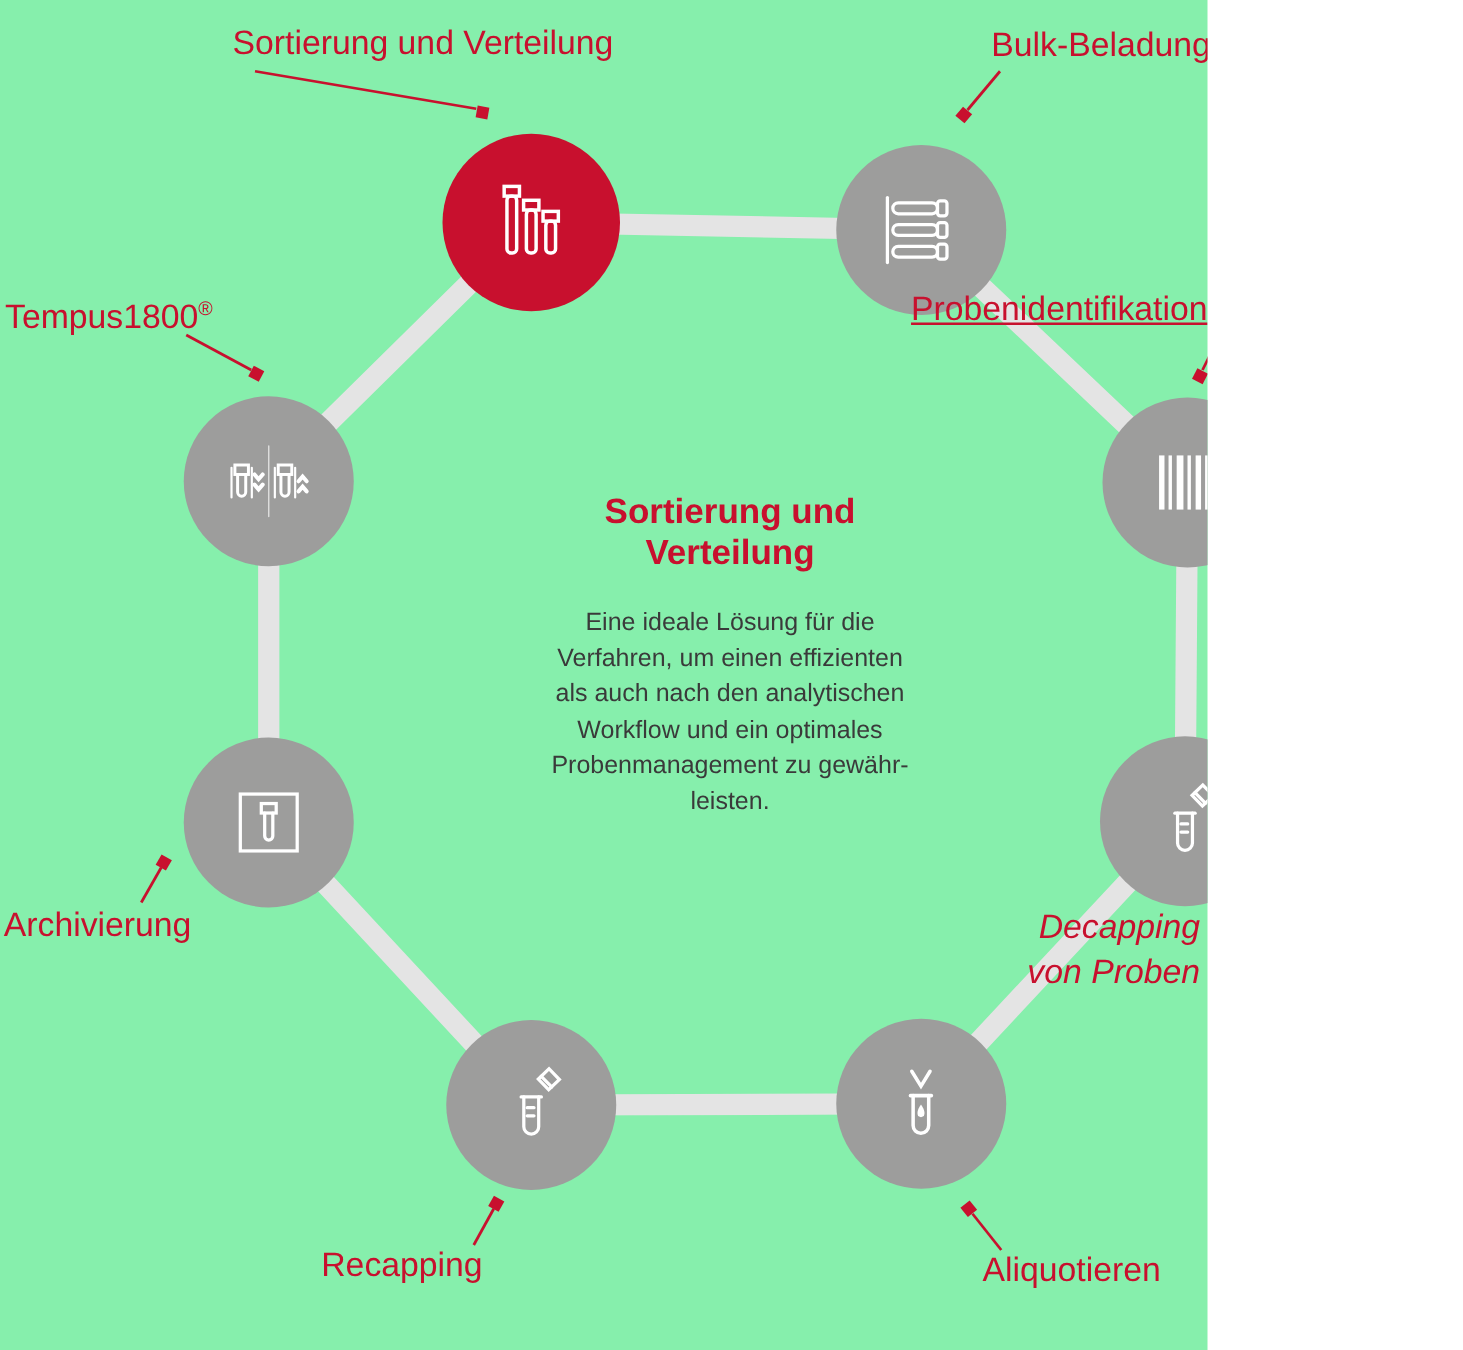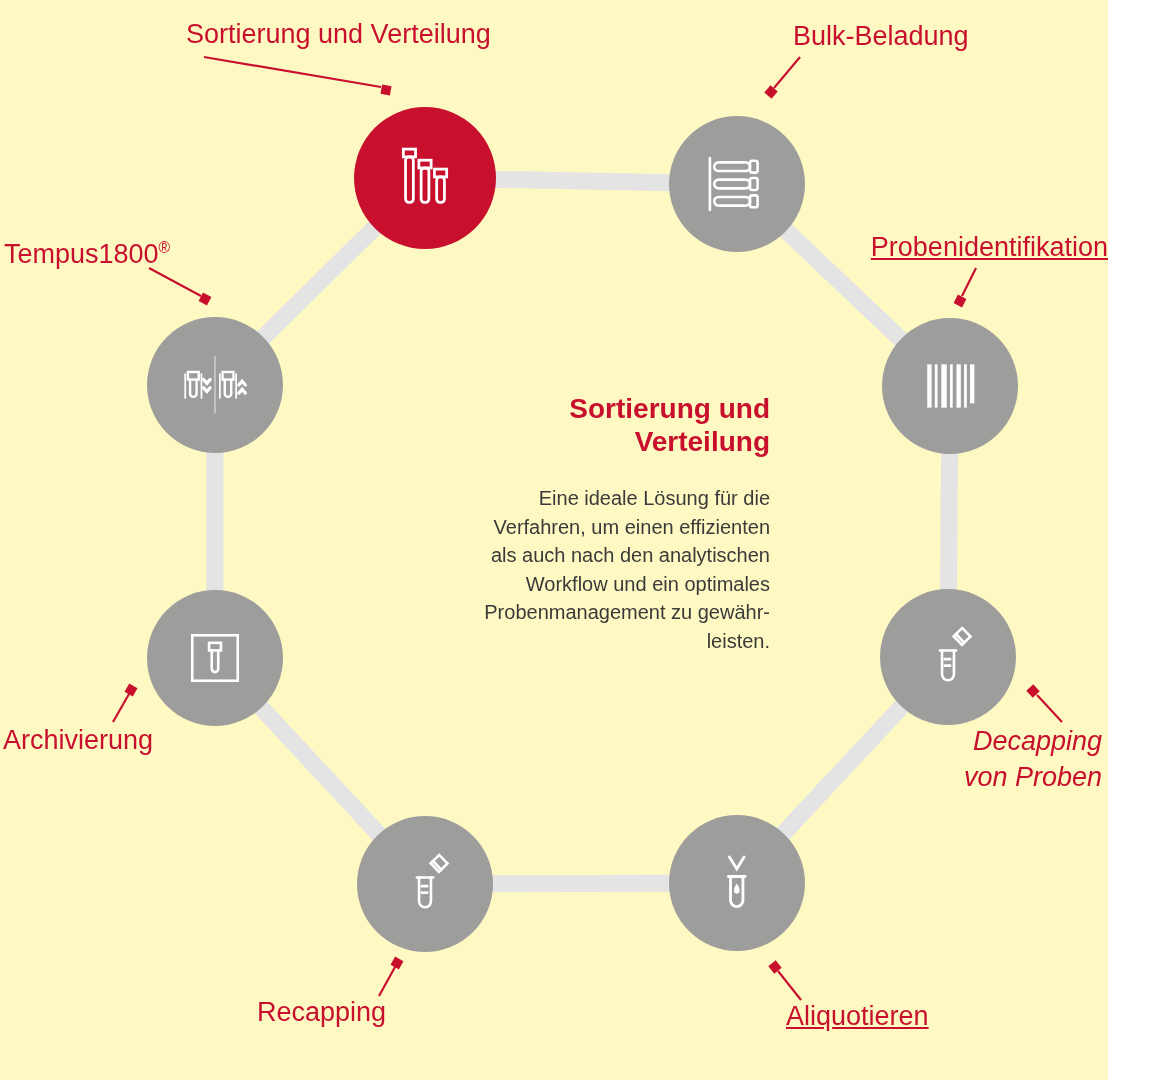--- a/index.html
+++ b/index.html
@@ -1,25 +1,25 @@
 <!DOCTYPE html>
 <html><head>
 <meta charset="utf-8">
 <style>
   html,body{margin:0;padding:0;background:#fff;}
   body{font-family:"Liberation Sans",sans-serif;}
-  .stage{position:relative;width:1108px;height:1080px;background:#fef9c3;overflow:hidden;}
+  .stage{position:relative;width:966px;height:1080px;background:#86efac;overflow:hidden;}
   .wires{position:absolute;left:0;top:0;z-index:0;}
   .node{position:absolute;width:136px;height:136px;border-radius:50%;background:#9d9d9c;
         display:flex;align-items:center;justify-content:center;z-index:2;cursor:pointer;}
   .node.active{background:#c8102e;width:142px;height:142px;}
   .label{position:absolute;color:#c8102e;font-size:27px;line-height:31px;white-space:nowrap;z-index:3;}
   .label.two-line{line-height:36px;text-align:right;font-style:italic;}
   .label sup{font-size:58%;}
-  .center-text{position:absolute;left:398px;top:392px;width:372px;text-align:right;z-index:1;}
+  .center-text{position:absolute;left:398px;top:392px;width:372px;text-align:center;z-index:1;}
   .center-title{color:#c8102e;font-size:28px;font-weight:bold;line-height:33px;margin-bottom:26px;}
   .center-body{color:#3a3a3a;font-size:20px;line-height:28.5px;}
 </style>
 </head>
 <body>
 
 <div class="stage">
 
   <svg class="wires" width="1170" height="1080" viewBox="0 0 1170 1080">
     <path d="M425 178 L737 184 L950 386 L948 657 L737 883 L425 884 L215 658 L215 385 Z" fill="none" stroke="#e4e4e4" stroke-width="17" stroke-linejoin="round"></path>
@@ -161,21 +161,21 @@
 
   <div class="label" style="left:793px;top:21px;">Bulk-Beladung</div>
 
   <div class="label" style="right:0px;top:232px;text-decoration:underline;">Probenidentifikation</div>
 
   <div class="label two-line" style="right:6px;top:723px;">
     <div>Decapping</div>
     <div>von Proben</div>
   </div>
 
-  <div class="label" style="left:786px;top:1001px;text-decoration:underline;">Aliquotieren</div>
+  <div class="label" style="left:786px;top:1001px;">Aliquotieren</div>
 
   <div class="label" style="left:257px;top:997px;">Recapping</div>
 
   <div class="label" style="left:3px;top:725px;">Archivierung</div>
 
   <div class="label" style="left:4px;top:232px;">
     <span>Tempus1800</span><sup>®</sup>
   </div>
 
   <div class="center-text">

